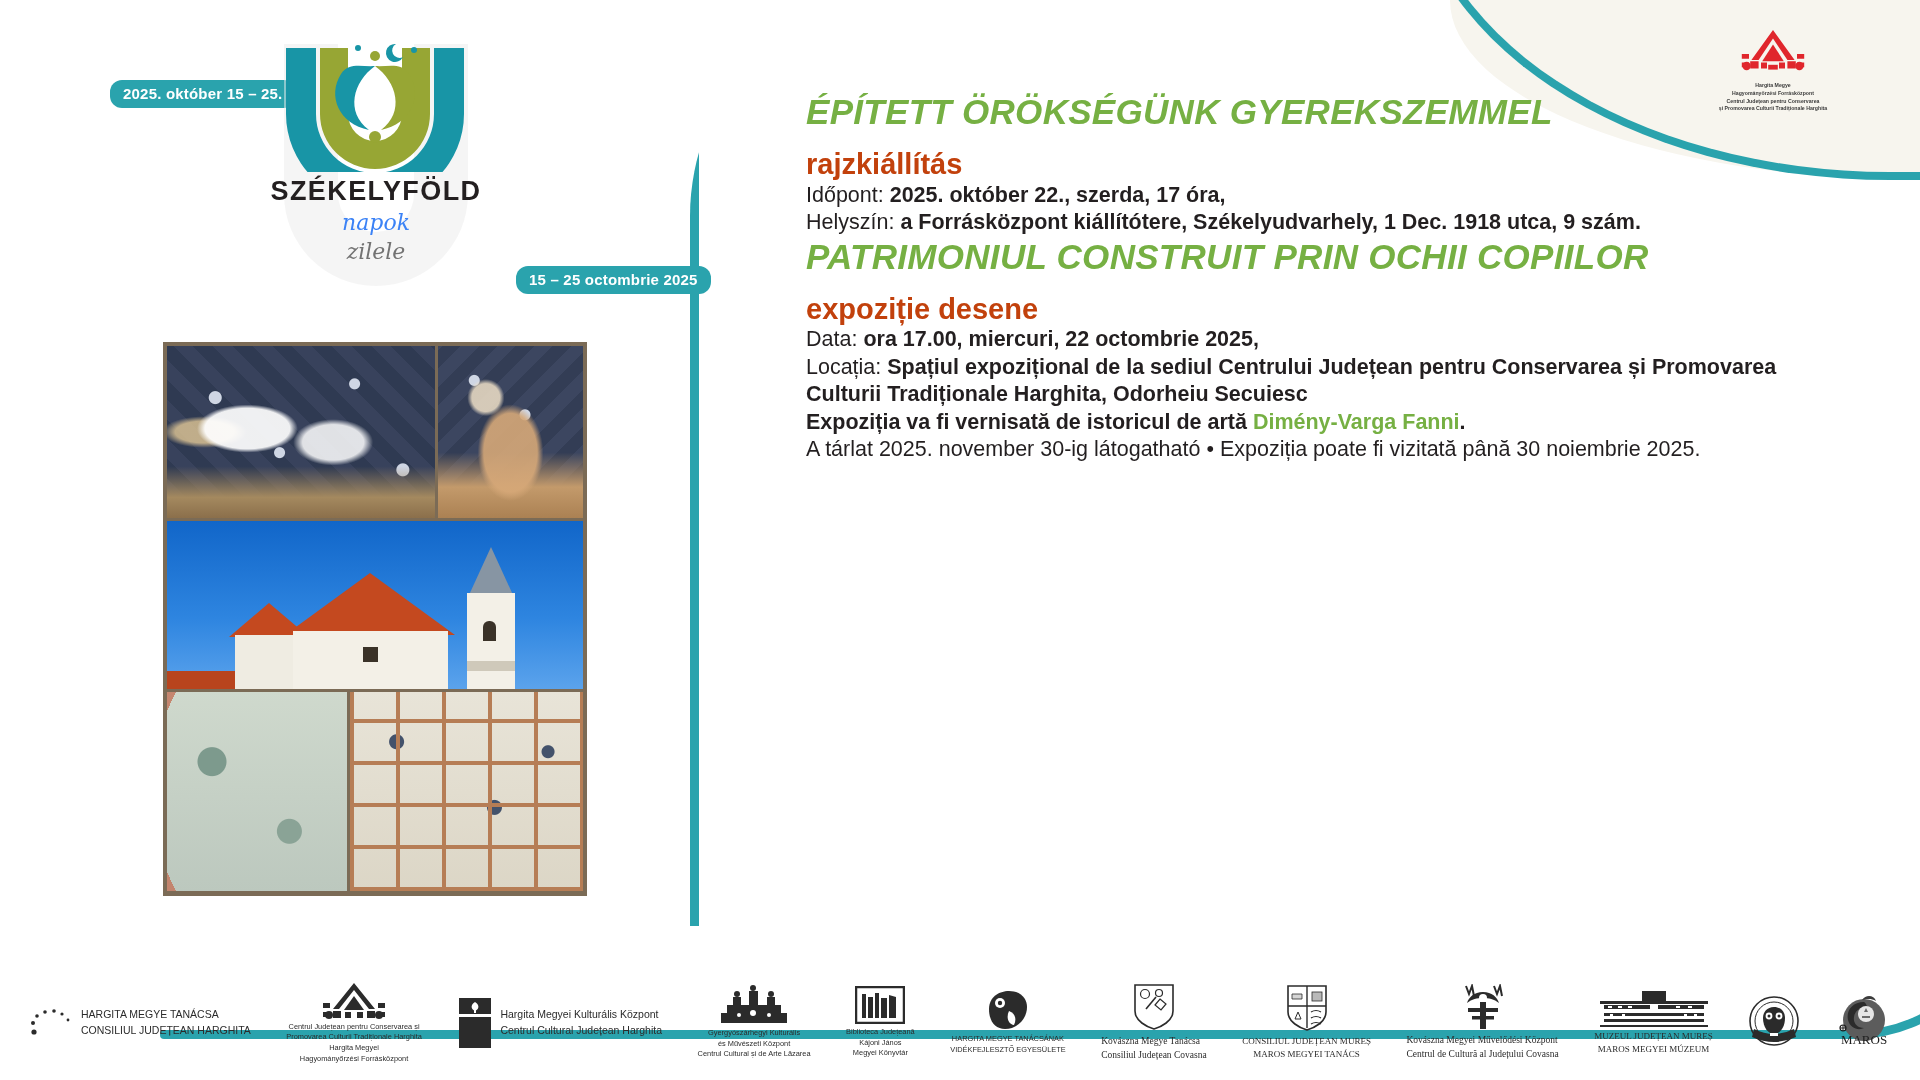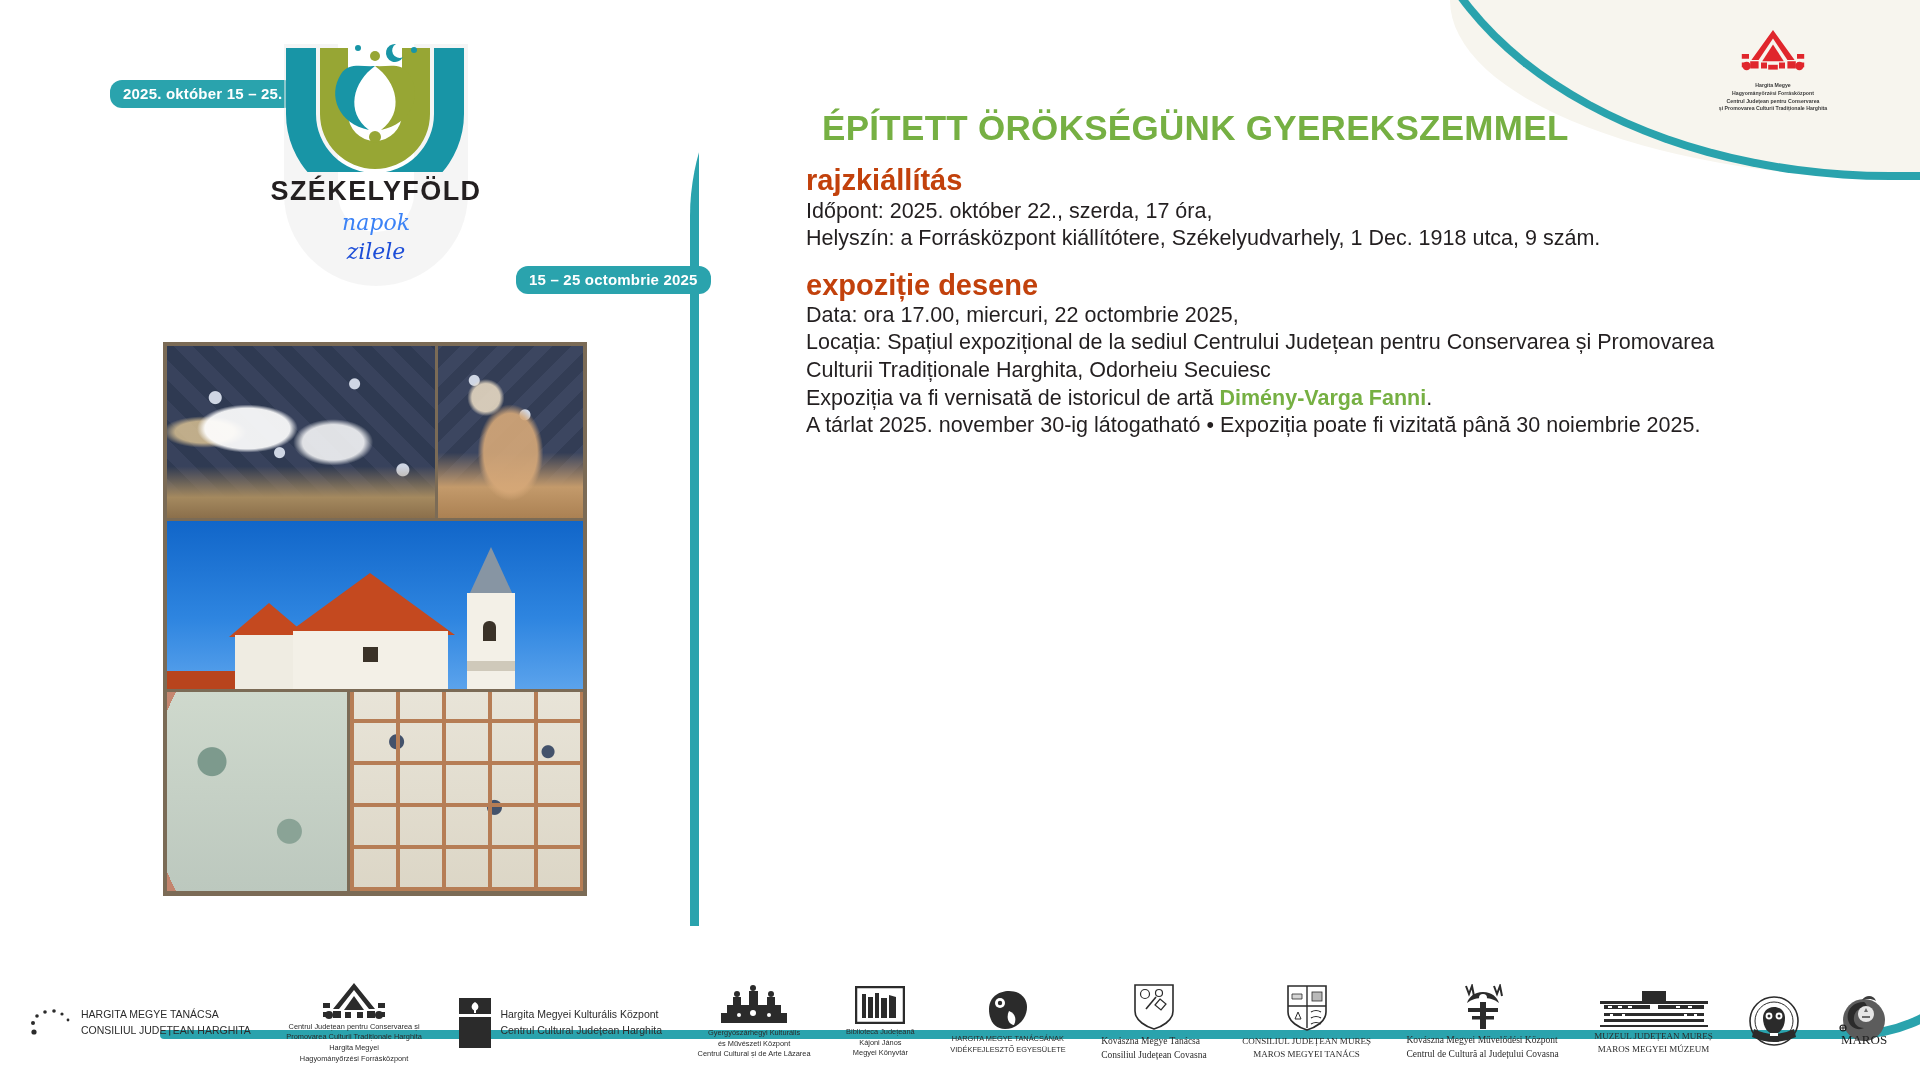--- a/index.html
+++ b/index.html
@@ -63,21 +63,21 @@
   .logo-name-hu{
     position:absolute;left:0;top:142px;width:300px;text-align:center;
     font-size:27px;font-weight:bold;letter-spacing:1.4px;color:#231f20;
   }
   .logo-script1{
     position:absolute;left:0;top:176px;width:300px;text-align:center;
     font-family:"DejaVu Serif",serif;font-style:italic;font-size:22px;color:#3b82f6;
   }
   .logo-script2{
     position:absolute;left:0;top:205px;width:300px;text-align:center;
-    font-family:"DejaVu Serif",serif;font-style:italic;font-size:22px;color:#1d4ed8;
+    font-family:"DejaVu Serif",serif;font-style:italic;font-size:22px;color:#737373;
   }
   .logo-name-ro{
     position:absolute;left:0;top:228px;width:300px;text-align:center;
     font-size:25px;font-weight:bold;letter-spacing:1.2px;color:#231f20;
   }
 
   
   .collage{
     position:absolute;left:163px;top:328px;width:424px;height:554px;
     border:4px solid #7b6b56;box-sizing:border-box;display:flex;flex-direction:column;
@@ -159,31 +159,31 @@
       repeating-linear-gradient(0deg, #b67d55 0 4px, transparent 4px 42px),
       radial-gradient(circle at 20% 25%, #43526b 0 7px, transparent 8px),
       radial-gradient(circle at 62% 58%, #43526b 0 7px, transparent 8px),
       radial-gradient(circle at 85% 30%, #43526b 0 6px, transparent 7px),
       linear-gradient(to bottom,#e8e4d8,#dcd6c6);
   }
 
   
   .text-col{position:absolute;left:806px;top:92px;width:1060px;}
   h1.head{
-    margin:16px;font-size:35px;font-weight:bold;color:#76b043;letter-spacing:.3px;
-    line-height:1.15;white-space:nowrap;
+    margin:0;font-size:35px;font-weight:bold;color:#76b043;letter-spacing:.3px;
+    line-height:1.15;white-space:nowrap;font-style:italic;
   }
   .subhead{
     margin:16px 0 0;font-size:29px;font-weight:bold;color:#c2410c;line-height:1.15;
   }
   p.line{margin:0;font-size:21.5px;line-height:1.28;color:#231f20;}
   .sp-1{margin-top:30px;}
   .sp-2{margin-top:26px;}
   .sp-3{margin-top:26px;}
-  .b{font-weight:normal;}
+  .b{font-weight:bold;}
   .g{color:#76b043;font-weight:bold;}
   .blk2{margin-top:62px;}
   .closing{margin-top:44px;font-size:21.5px;color:#231f20;}
 
   
   .tr-logo{position:absolute;right:72px;top:28px;width:150px;height:110px;text-align:center;}
   .tr-mark{width:72px;height:46px;margin:0 auto 4px;}
   .tr-txt{font-size:5.2px;line-height:1.5;color:#3a3a3a;font-weight:bold;}
 
   
@@ -287,20 +287,21 @@
 
     <p class="line sp-1">
       <span>Időpont: </span><span class="b">2025. október 22., szerda, 17 óra,</span>
     </p>
 
     <p class="line sp-2">
       <span>Helyszín: </span><span class="b">a Forrásközpont kiállítótere, Székelyudvarhely, 1 Dec. 1918 utca, 9 szám.</span>
     </p>
 
 
+    <h1 class="head blk2">PATRIMONIUL CONSTRUIT PRIN OCHII COPIILOR</h1>
     <div class="subhead">expoziție desene</div>
 
     <p class="line sp-1">
       <span>Data: </span><span class="b">ora 17.00, miercuri, 22 octombrie 2025,</span>
     </p>
 
     <p class="line sp-2">
       <span>Locația: </span><span class="b">Spațiul expozițional de la sediul Centrului Județean pentru Conservarea și Promovarea</span>
     </p>
 

